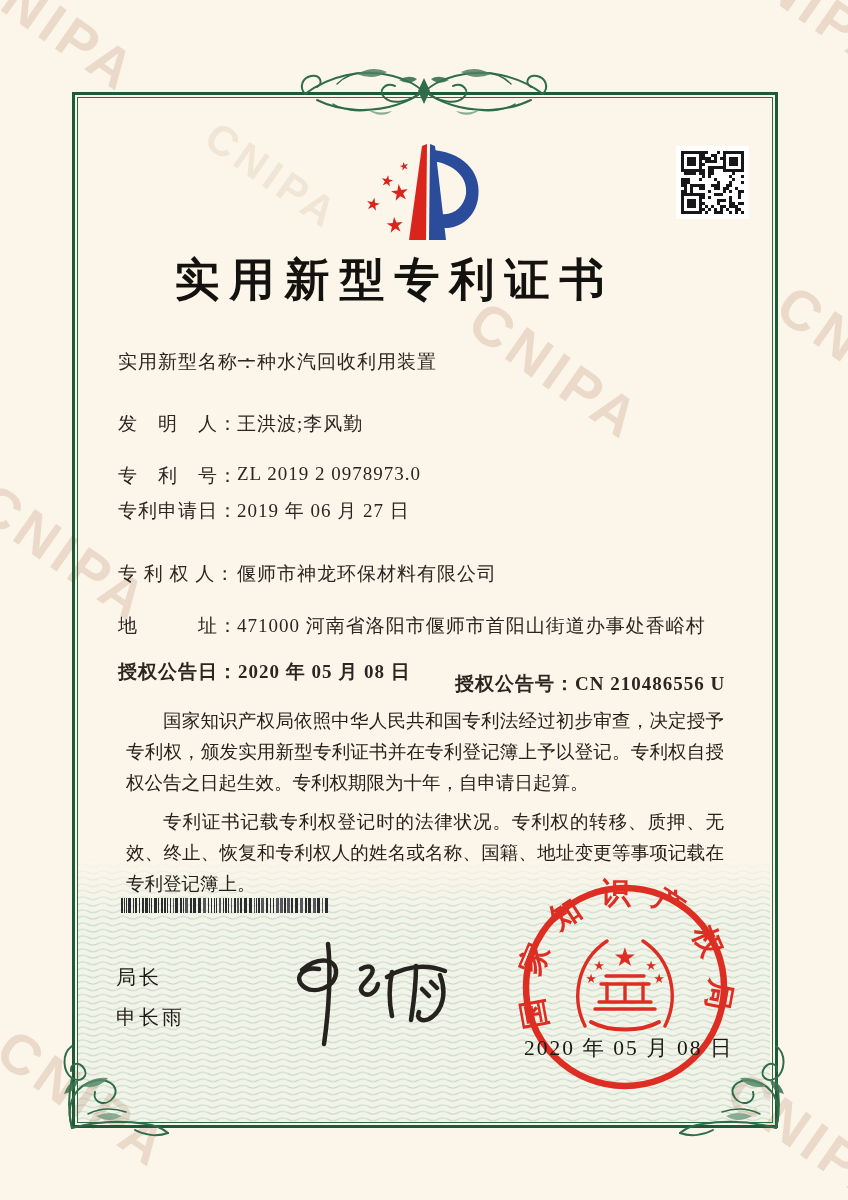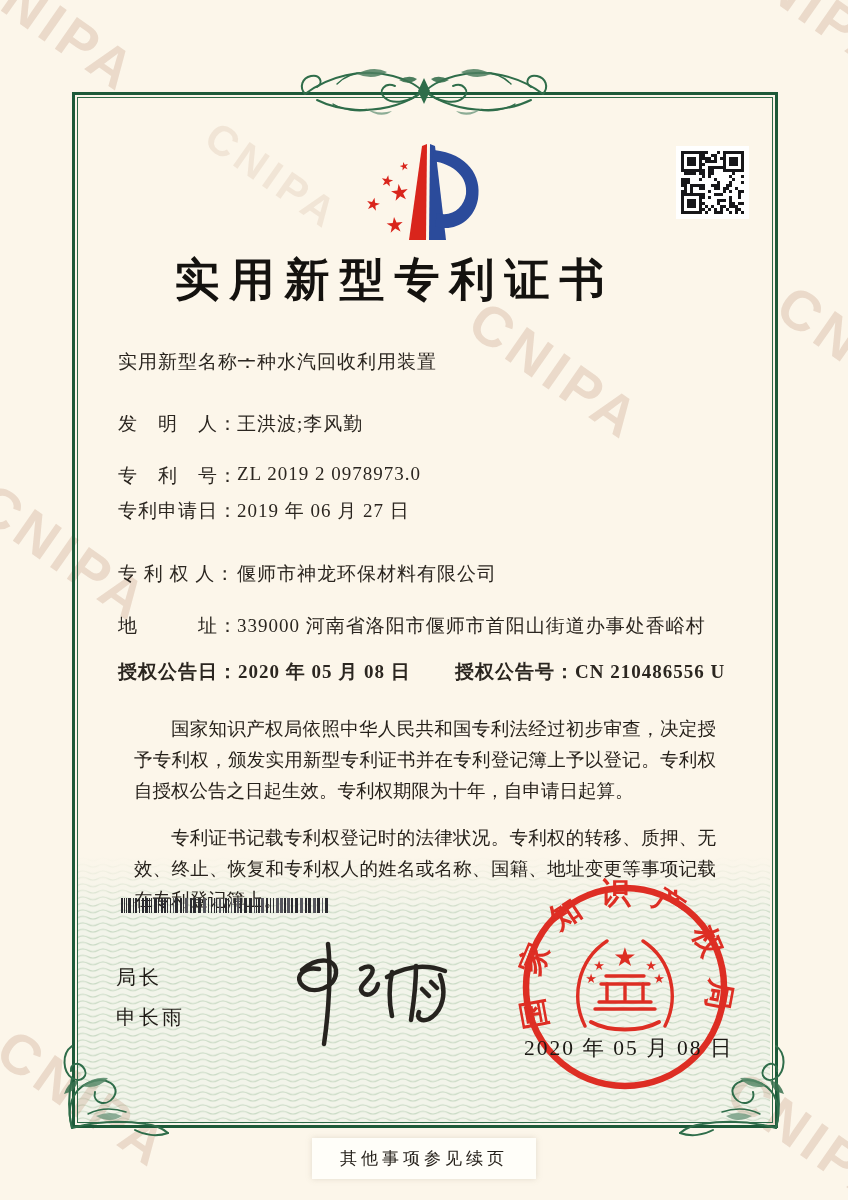--- a/index.html
+++ b/index.html
@@ -32,24 +32,24 @@
   .logo{position:absolute;left:342px;top:136px;width:200px;height:126px;}
   .qr{position:absolute;left:676px;top:146px;background:#ffffff;padding:5px;display:grid;
       grid-template-columns:repeat(21,3px);grid-auto-rows:3px;}
   .qr div.b{background:#17171a;}
   .title{position:absolute;left:0;width:789px;top:250px;text-align:center;font-size:45px;
          font-weight:bold;letter-spacing:10px;color:#14120f;}
   .row{position:absolute;left:118px;font-size:19px;color:#2b2620;letter-spacing:1px;white-space:nowrap;}
   .row .val{position:absolute;left:119px;top:0;white-space:nowrap;}
   .r1{top:349px;} .r2{top:411px;} .r3{top:463px;} .r4{top:498px;} .r5{top:561px;} .r6{top:613px;}
   .r7{top:659px;font-weight:bold;}
-  .pair2{position:absolute;left:337px;top:0;white-space:nowrap;}
+  .pair2{position:absolute;left:337px;top:12px;white-space:nowrap;}
   .paras{position:absolute;left:118px;top:698px;width:614px;font-size:18.5px;line-height:31px;
          color:#26211b;text-align:justify;}
-  .paras p{margin:16px;text-indent:2em;}
+  .paras p{margin:8px;text-indent:2em;}
   .barcode{position:absolute;left:121px;top:898px;height:15px;display:flex;align-items:stretch;}
   .barcode div{height:15px;}
   .director-title{position:absolute;left:116px;top:964px;font-size:20px;letter-spacing:3px;color:#211d18;}
   .director-name{position:absolute;left:116px;top:1004px;font-size:20px;letter-spacing:3px;color:#211d18;}
   .signature{position:absolute;left:240px;top:938px;width:215px;height:112px;}
   .seal{position:absolute;left:508px;top:878px;width:234px;height:224px;}
   .seal-date{position:absolute;left:524px;top:1033px;font-size:21.5px;letter-spacing:2px;color:#1c1915;}
   .page-indicator{position:absolute;left:0;width:848px;top:1092px;text-align:center;font-size:16px;
                   letter-spacing:3px;color:#2b2620;}
   .cont-note{position:absolute;left:50%;transform:translateX(-50%);top:1138px;background:#fffef9;
@@ -609,21 +609,21 @@
     <div class="row r4">
       <span class="lab">专利申请日：</span>
       <span class="val">2019 年 06 月 27 日</span>
     </div>
     <div class="row r5">
       <span class="lab">专 利 权 人：</span>
       <span class="val">偃师市神龙环保材料有限公司</span>
     </div>
     <div class="row r6">
       <span class="lab">地　　　址：</span>
-      <span class="val">339000 河南省洛阳市偃师市首阳山街道办事处香峪村</span>
+      <span class="val">471000 河南省洛阳市偃师市首阳山街道办事处香峪村</span>
     </div>
 
     <div class="row r7">
       <span>授权公告日：</span><span>2020 年 05 月 08 日</span>
       <span class="pair2">
         <span>授权公告号：</span><span>CN 210486556 U</span>
       </span>
     </div>
 
     <div class="paras">
@@ -737,15 +737,14 @@
           <text x="83" y="105" font-size="13">★</text>
           <text x="151" y="105" font-size="13">★</text>
         </g>
       </g>
     </svg>
 
     <div class="seal-date">2020 年 05 月 08 日</div>
 
   </div>
 
-  <div class="cont-note">其他事项参见续页</div>
 
 </div>
 
 </body></html>

